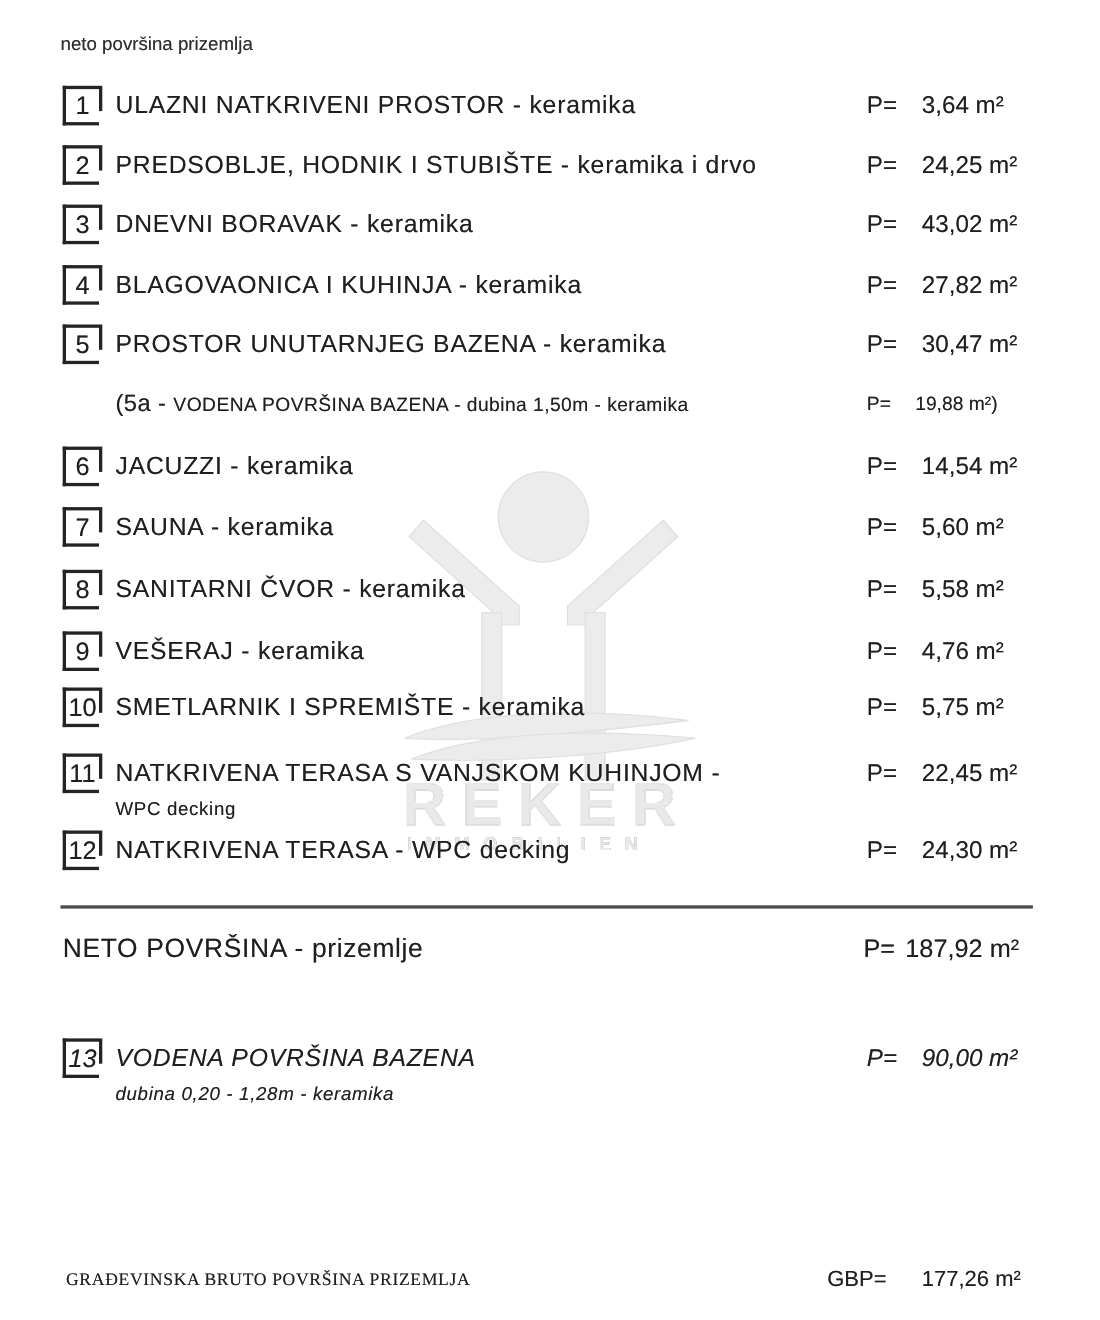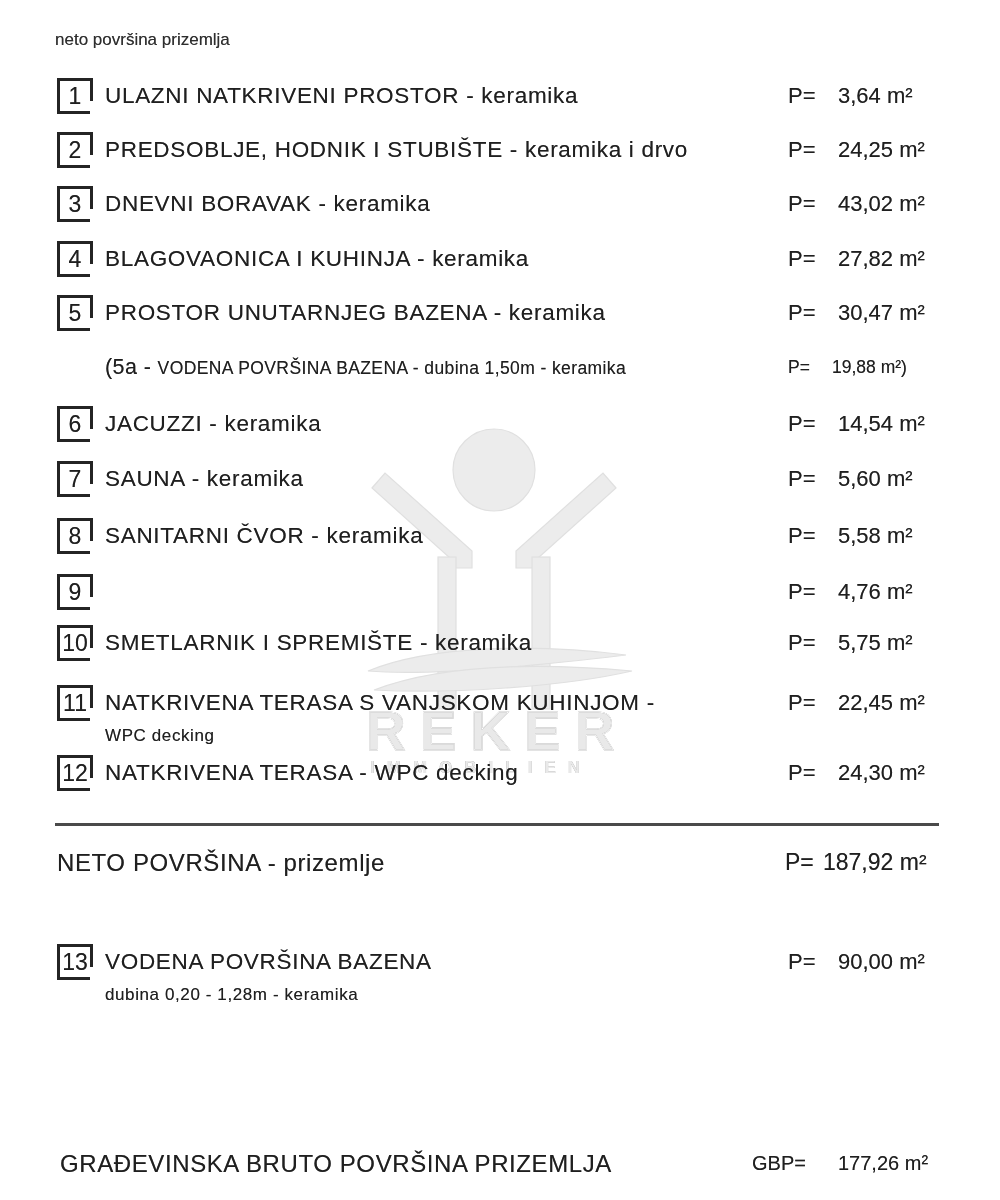--- a/index.html
+++ b/index.html
@@ -45,24 +45,24 @@
   .row.sub .prefix{font-size:21.5px;}
   .row.sub .pcell{font-size:17.5px;line-height:30px;}
   .row.sub .plabel{width:44px;}
   
   .divider{position:absolute;left:55px;top:823px;width:884px;height:3px;background:#4a4a4a;}
   .neto-row{position:absolute;left:0;top:845px;width:792px;}
   .neto-row .rlabel{left:57px;font-size:24px;letter-spacing:0.6px;}
   .neto-row .pcell{left:785px;font-size:23px;}
   .neto-row .plabel{width:38px;}
   
-  .item13-row{position:absolute;left:0;top:944px;width:804px;}
+  .item13-row{position:absolute;left:0;top:944px;width:804px;font-style:italic;}
   
   .gbp-row{position:absolute;left:0;top:1146px;width:1000px;}
-  .gbp-row .rlabel{left:60px;font-size:24px;letter-spacing:0.6px;}
+  .gbp-row .rlabel{left:60px;font-size:16px;letter-spacing:0.6px;font-family:Liberation Serif, serif;}
   .gbp-row .pcell{left:752px;font-size:20px;justify-content:flex-end;}
   .gbp-row .plabel{width:86px;}
 </style>
 </head>
 <body>
 
 <div class="page">
 
   <svg class="watermark" viewBox="0 0 292 356" aria-hidden="true">
     <g fill="#ececec" stroke="#e0e0e0" stroke-width="1.2">
@@ -186,20 +186,23 @@
     </div>
     <div class="pcell">
       <span class="plabel">P=</span>
       <span class="aval">5,58 m²</span>
     </div>
   </div>
         <div class="row">
     <div class="numbox">
       <span>9</span>
     </div>
+    <div class="rlabel"><span class="cap">VEŠERAJ - keramika</span>
+      
+    </div>
     <div class="pcell">
       <span class="plabel">P=</span>
       <span class="aval">4,76 m²</span>
     </div>
   </div>
         <div class="row">
     <div class="numbox">
       <span>10</span>
     </div>
     <div class="rlabel"><span class="cap">SMETLARNIK I SPREMIŠTE - keramika</span>

